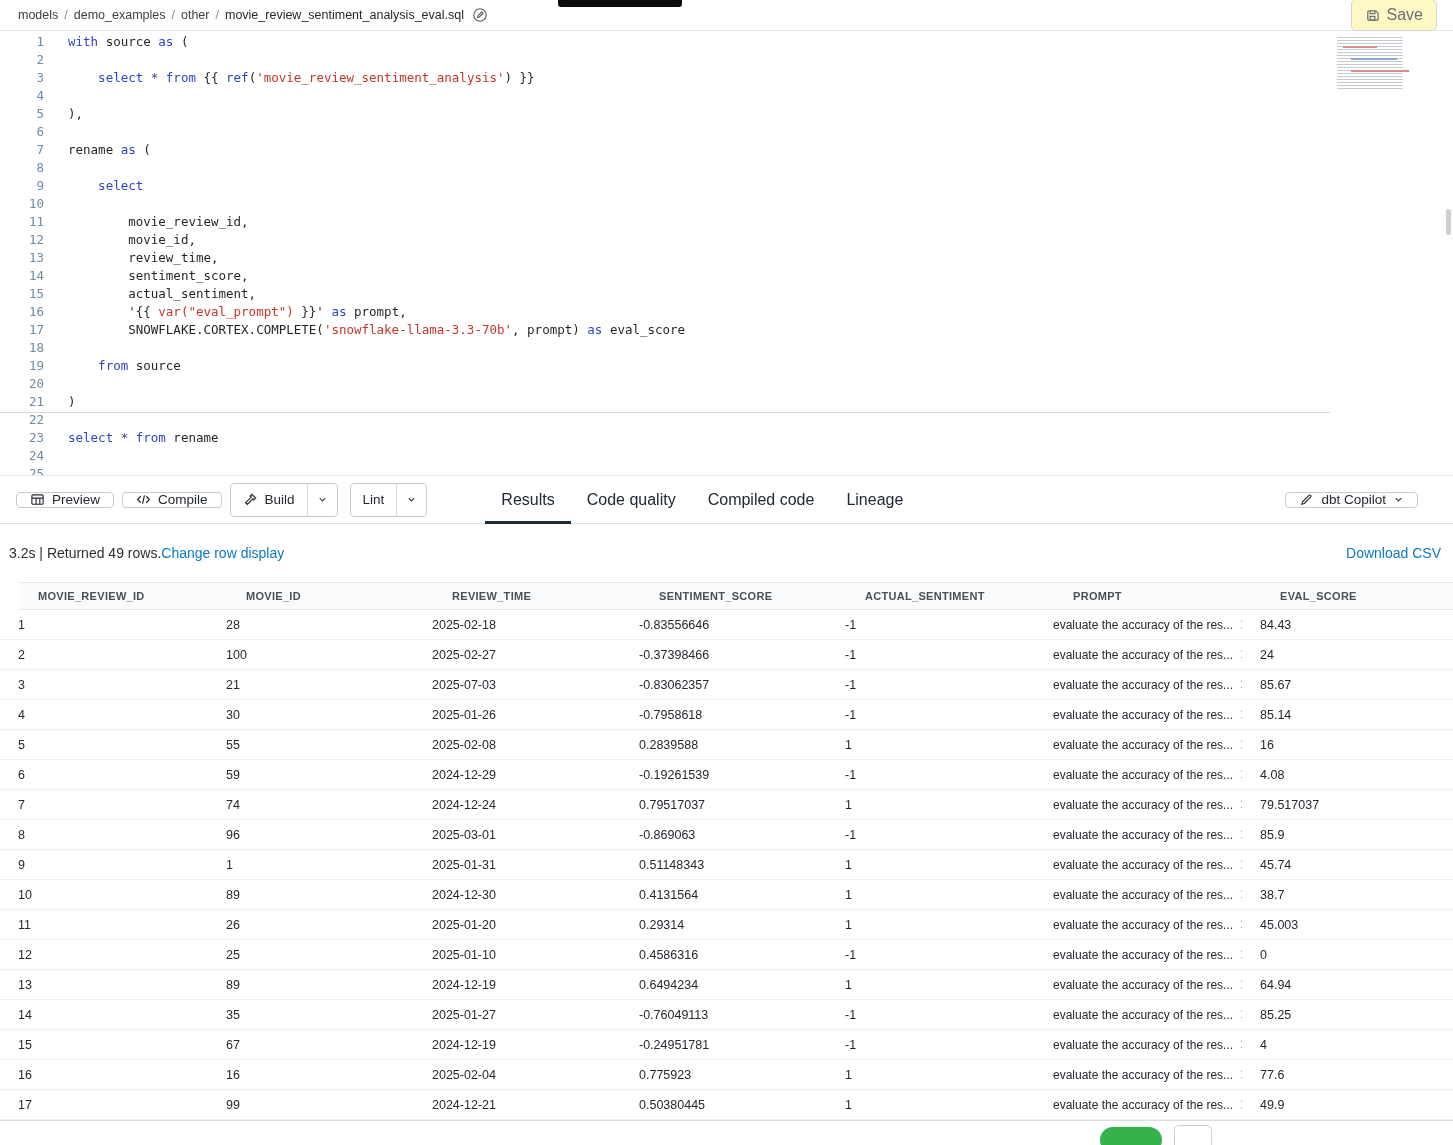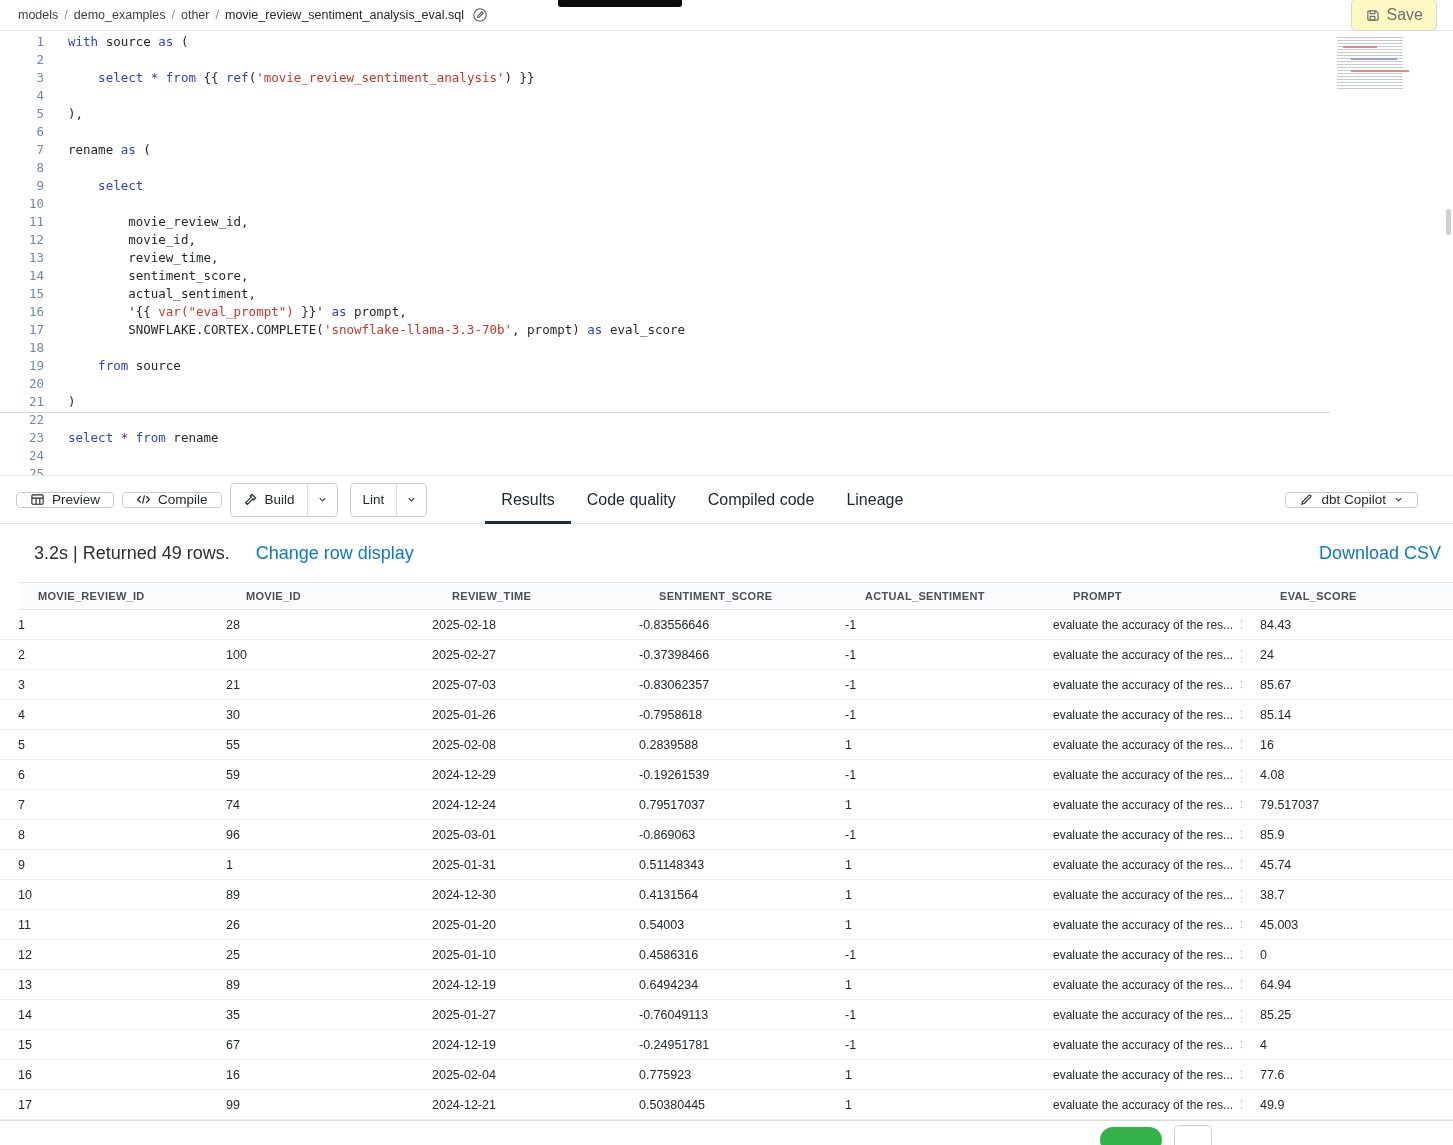--- a/index.html
+++ b/index.html
@@ -47,23 +47,23 @@
     border-radius:4px; overflow:hidden; margin-right:12px; background:#fff; }
   .tb-split .main { display:flex; align-items:center; gap:7px; padding:4px 12px; font-size:13.5px; cursor:pointer; }
   .tb-split .caret { display:flex; align-items:center; padding:0 9px; border-left:1px solid #d7dadd; cursor:pointer; }
   .tabs { display:flex; margin-left:46px; height:49px; }
   .tab { display:flex; align-items:center; padding:3px 16px 0 16px; font-size:16px; color:#202833;
     border-bottom:3px solid transparent; cursor:pointer; }
   .tab.active { border-bottom-color:#1f2a37; font-weight:500; }
   .copilot-btn { margin-left:auto; margin-right:19px; }
 
   
-  .statusbar { display:flex; align-items:center; height:58px; padding:0 10px 0 34px; font-size:18px; color:#2c2f33;text-align:right; }
+  .statusbar { display:flex; align-items:center; height:58px; padding:0 10px 0 9px; font-size:14px; color:#2c2f33;text-align:right; }
   .link { color:#0c7abf; cursor:pointer; }
-  .change-link { margin-left:26px; }
+  .change-link { }
   .dl-link { margin-left:auto; margin-right:2px; }
 
   
   .thead { display:flex; align-items:center; height:28px; background:#fafbfc;
     border-top:1px solid #e3e5e8; border-bottom:1px solid #e3e5e8;
     font-size:11px; font-weight:700; color:#4a5056; letter-spacing:.3px;margin-left:20px; }
   .tr { display:flex; align-items:center; height:30px; border-bottom:1px solid #eceef0;
     font-size:12.5px; color:#24292f; background:#fff; }
   .th, .td { padding-left:18px; overflow:hidden; white-space:nowrap; }
   .col0 { width:208px; } .col1 { width:206px; } .col2 { width:207px; }
@@ -371,21 +371,21 @@
             <svg class="chev" width="11" height="11" viewBox="0 0 12 12" fill="none" stroke="#333" stroke-width="1.4">
               <path d="M4 2l5 4-5 4"></path>
             </svg>
           </div>
           <div class="td col6">38.7</div>
         </div>
         <div class="tr">
           <div class="td col0">11</div>
           <div class="td col1">26</div>
           <div class="td col2">2025-01-20</div>
-          <div class="td col3">0.54003</div>
+          <div class="td col3">0.29314</div>
           <div class="td col4">1</div>
           <div class="td col5 prompt-cell">
             <span>evaluate the accuracy of the res...</span>
             <svg class="chev" width="11" height="11" viewBox="0 0 12 12" fill="none" stroke="#333" stroke-width="1.4">
               <path d="M4 2l5 4-5 4"></path>
             </svg>
           </div>
           <div class="td col6">45.003</div>
         </div>
         <div class="tr">

